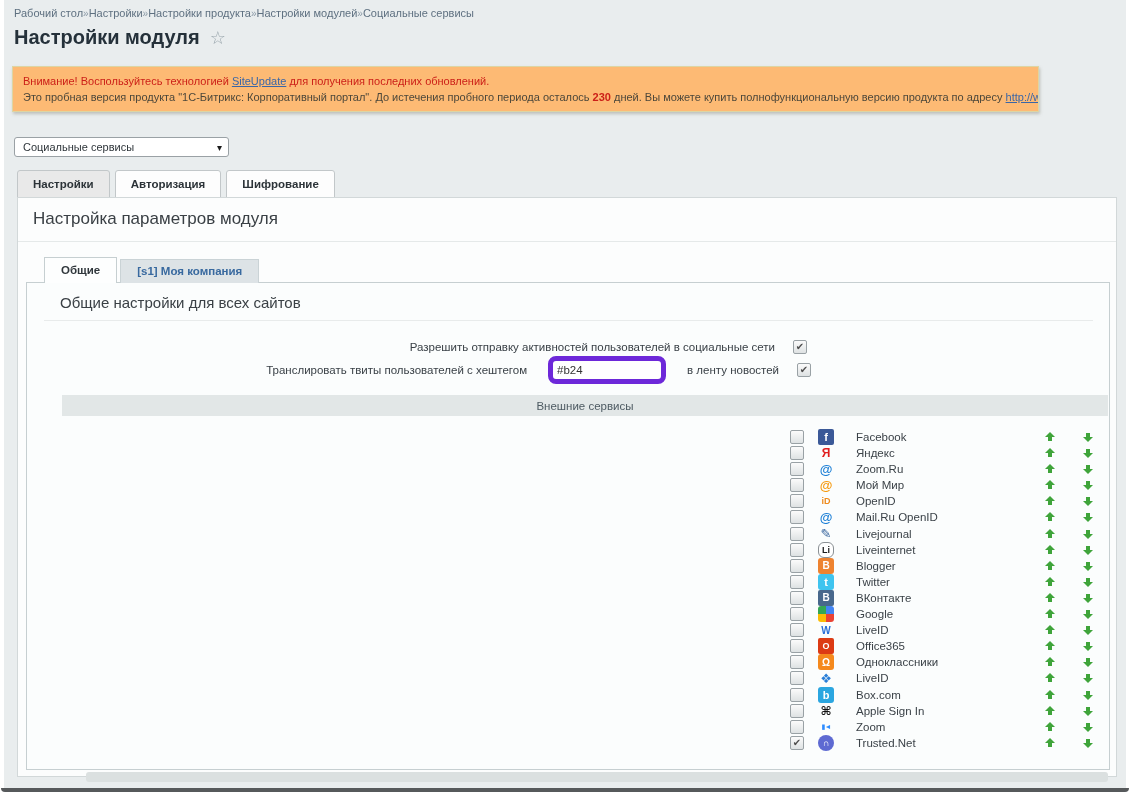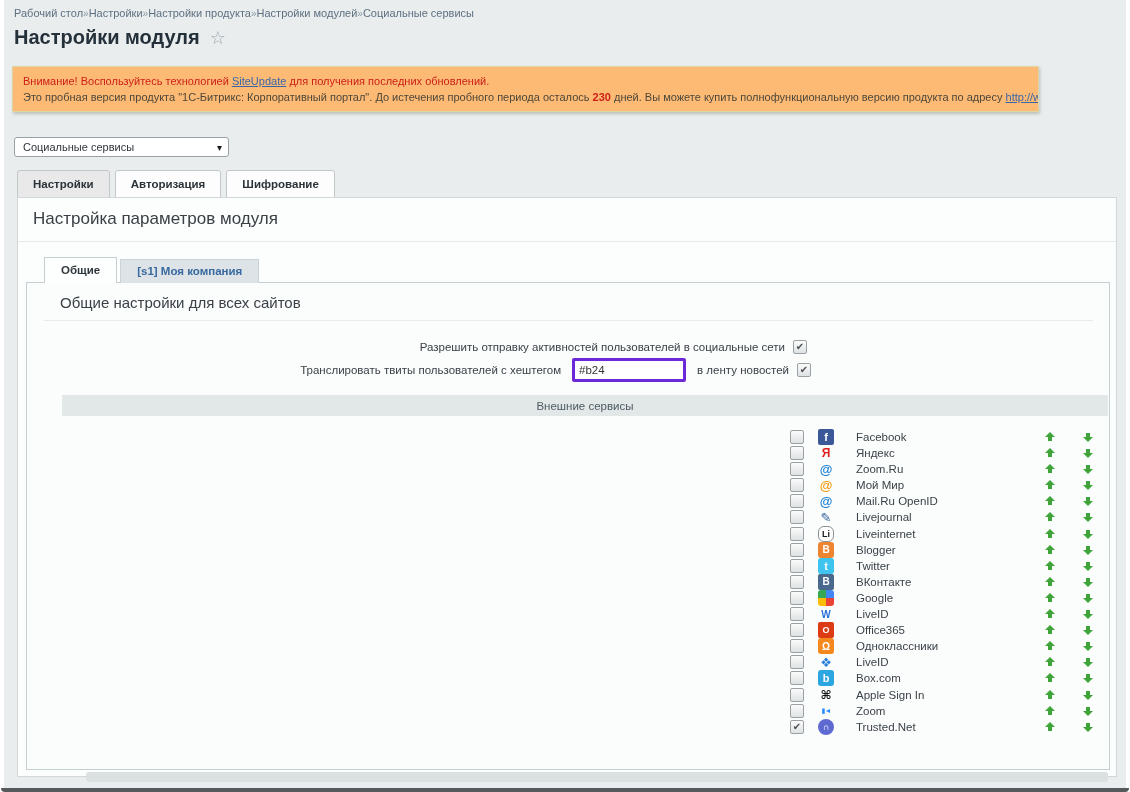--- a/index.html
+++ b/index.html
@@ -47,24 +47,24 @@
   
   #site-tabs{left:44px;top:257px;display:flex;align-items:flex-end;z-index:3}
   .stab{box-sizing:border-box;padding:0 16px;font-size:11.5px;font-weight:bold;cursor:pointer;position:relative}
   .stab.active{height:26px;line-height:25px;background:#fdfefe;border:1px solid #c6cfd1;border-bottom:none;color:#2f363b;z-index:3}
   .stab.inactive{height:24px;line-height:23px;background:#dde3e6;border:1px solid #cad3d6;border-bottom:none;color:#38699f;margin-left:3px}
   #inner-panel{left:26px;top:282px;width:1084px;height:488px;background:#fbfdfd;border:1px solid #c6cfd1;box-sizing:border-box;z-index:1}
   #section-heading{left:60px;top:294px;font-size:15px;color:#3a4045;z-index:2}
   #section-divider{left:44px;top:320px;width:1049px;border-top:1px solid #e8ebeb;z-index:2}
 
   
-  .form-row{display:flex;align-items:center;justify-content:flex-end;gap:8px;font-size:11.5px;color:#3a4147;z-index:2}
+  .form-row{display:flex;align-items:center;justify-content:flex-end;gap:18px;font-size:11.5px;color:#3a4147;z-index:2}
   #form-row-1{left:0;top:338px;width:807px;height:18px}
   #form-row-2{left:4px;top:360px;width:807px;height:20px}
-  #hashtag-input{width:100px;height:18px;border:3px solid #6d28d9;border-radius:2px;font-size:11.5px;
+  #hashtag-input{width:100px;height:18px;border:5px solid #6d28d9;border-radius:8px;font-size:11.5px;
                  font-family:inherit;padding:0 4px;color:#333;margin:0 3px;background:#fff}
 
   
   .cb{width:12px;height:12px;border:1px solid #99a1a5;border-radius:2px;
       background:linear-gradient(#fbfbfb,#dee2e3);display:inline-flex;align-items:center;
       justify-content:center;font-size:10px;line-height:10px;color:#4e4e4e;flex:0 0 auto;cursor:pointer}
 
   
   #services-bar{left:62px;top:395px;width:1046px;height:21px;background:#e2e7e7;display:flex;
                 align-items:center;justify-content:center;font-size:11.5px;color:#4d5a62;z-index:2}
@@ -179,20 +179,27 @@
     </div>
     <div class="svc-row">
       <span class="cb svc-cb"></span>
       <span class="svc-icon" style="color: rgb(245, 154, 15); font-size: 13px; border-radius: 0px;">@</span>
       <span class="svc-name">Мой Мир</span>
       <span class="arr up"></span>
       <span class="arr down"></span>
     </div>
     <div class="svc-row">
       <span class="cb svc-cb"></span>
+      <span class="svc-icon" style="color: rgb(238, 139, 30); font-size: 9px; border-radius: 0px;">iD</span>
+      <span class="svc-name">OpenID</span>
+      <span class="arr up"></span>
+      <span class="arr down"></span>
+    </div>
+    <div class="svc-row">
+      <span class="cb svc-cb"></span>
       <span class="svc-icon" style="color: rgb(26, 126, 214); font-size: 13px; border-radius: 0px;">@</span>
       <span class="svc-name">Mail.Ru OpenID</span>
       <span class="arr up"></span>
       <span class="arr down"></span>
     </div>
     <div class="svc-row">
       <span class="cb svc-cb"></span>
       <span class="svc-icon" style="color: rgb(53, 99, 156); font-size: 13px; border-radius: 0px;">✎</span>
       <span class="svc-name">Livejournal</span>
       <span class="arr up"></span>

